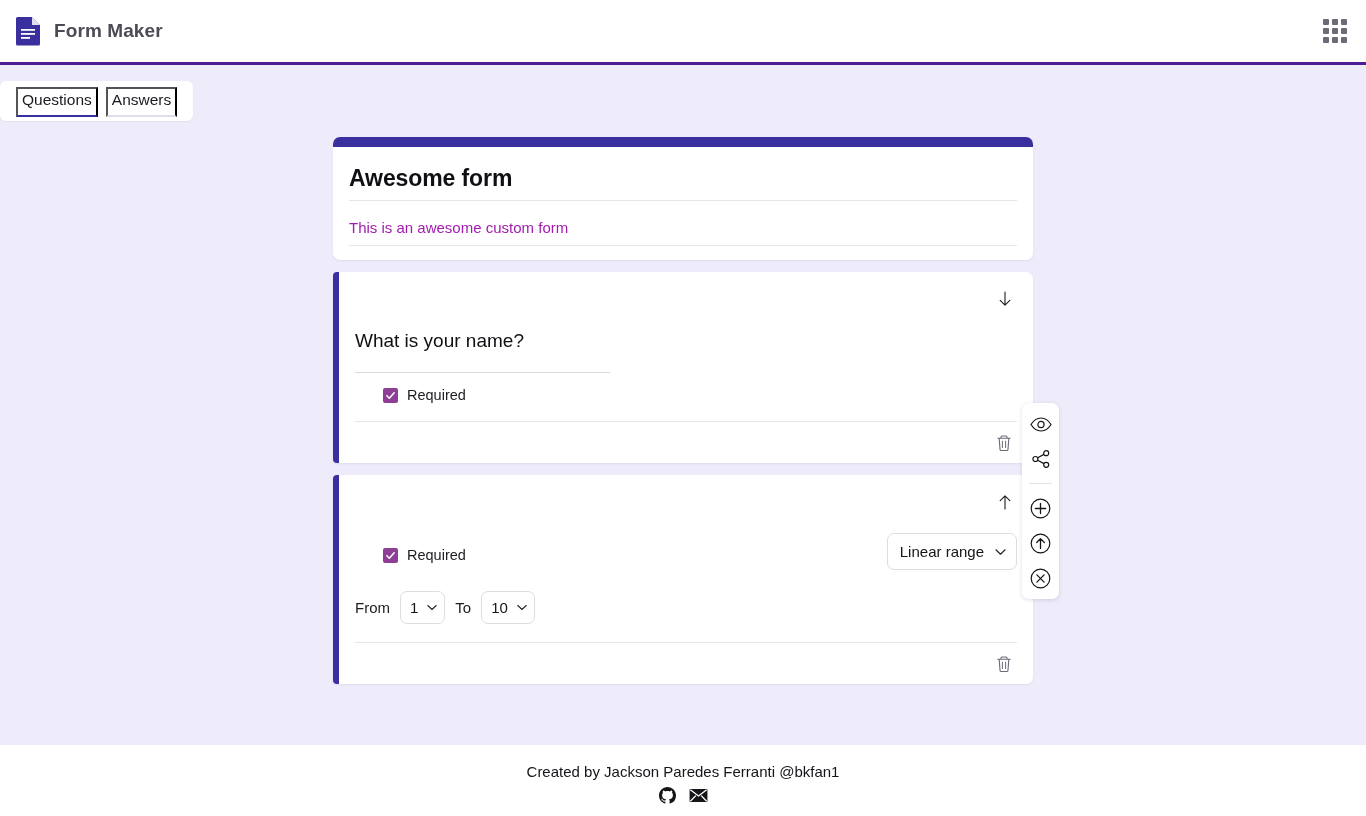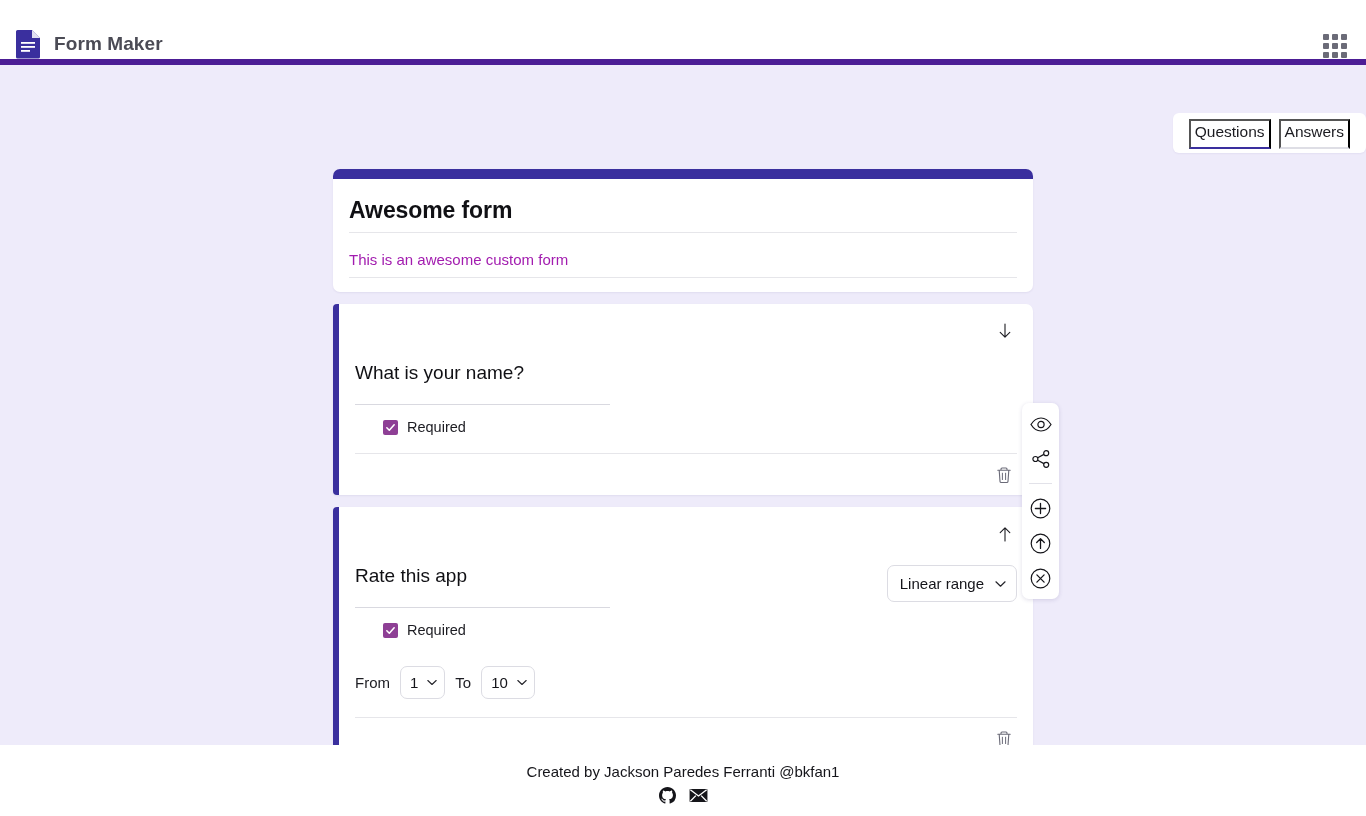--- a/index.html
+++ b/index.html
@@ -10,23 +10,23 @@
     background: #ffffff;
     overflow: hidden;
   }
   body { display: flex; flex-direction: column; }
 
   
   .app-header {
     height: 65px;
     min-height: 65px;
     background: #ffffff;
-    border-bottom: 6px solid #4c1d95;
-    display: flex;
-    align-items: flex-end;
+    border-bottom: 3px solid #4c1d95;
+    display: flex;
+    align-items: center;
     justify-content: space-between;
     padding: 0 18px 0 16px;
   }
   .brand { display: flex; align-items: center; gap: 13px; }
   .brand-icon { width: 25px; height: 30px; display: block; }
   .brand-title {
     font-size: 19px;
     font-weight: 700;
     color: #4b4b55;
     letter-spacing: .1px;
@@ -46,22 +46,22 @@
   .content-area {
     flex: 1;
     background: #eeebfa;
     position: relative;
     overflow: hidden;
   }
 
   
   .tabs-wrap {
     display: flex;
-    justify-content: flex-end;
-    padding-top: 48px;
+    justify-content: flex-start;
+    padding-top: 16px;
   }
   .tabs {
     background: #ffffff;
     border-radius: 6px;
     display: flex;
     gap: 8px;
     padding: 6px 16px 4px 16px;
     box-shadow: 0 1px 2px rgba(60,50,120,.06);
   }
   .tab {
@@ -327,21 +327,20 @@
     <section class="q-card">
       <div class="q-move-row">
         <button class="move-btn">
           <svg width="18" height="18" viewBox="0 0 18 18" xmlns="http://www.w3.org/2000/svg">
             <path d="M9 16 V3 M4.2 7.6 L9 2.8 L13.8 7.6" fill="none" stroke="#1c1c22" stroke-width="1.1" stroke-linecap="round" stroke-linejoin="round"></path>
           </svg>
         </button>
       </div>
       <div class="q-main">
         <div class="q-left">
-          <div class="q-title">Rate this app</div>
           <div class="req-row">
             <span class="chk">
               <svg width="11" height="11" viewBox="0 0 12 12" xmlns="http://www.w3.org/2000/svg">
                 <path d="M2 6.3 L4.7 9 L10 3.1" fill="none" stroke="#ffffff" stroke-width="1.7" stroke-linecap="round" stroke-linejoin="round"></path>
               </svg>
             </span>
             <span class="req-label">Required</span>
           </div>
           <div class="range-row">
             <span>From</span>

